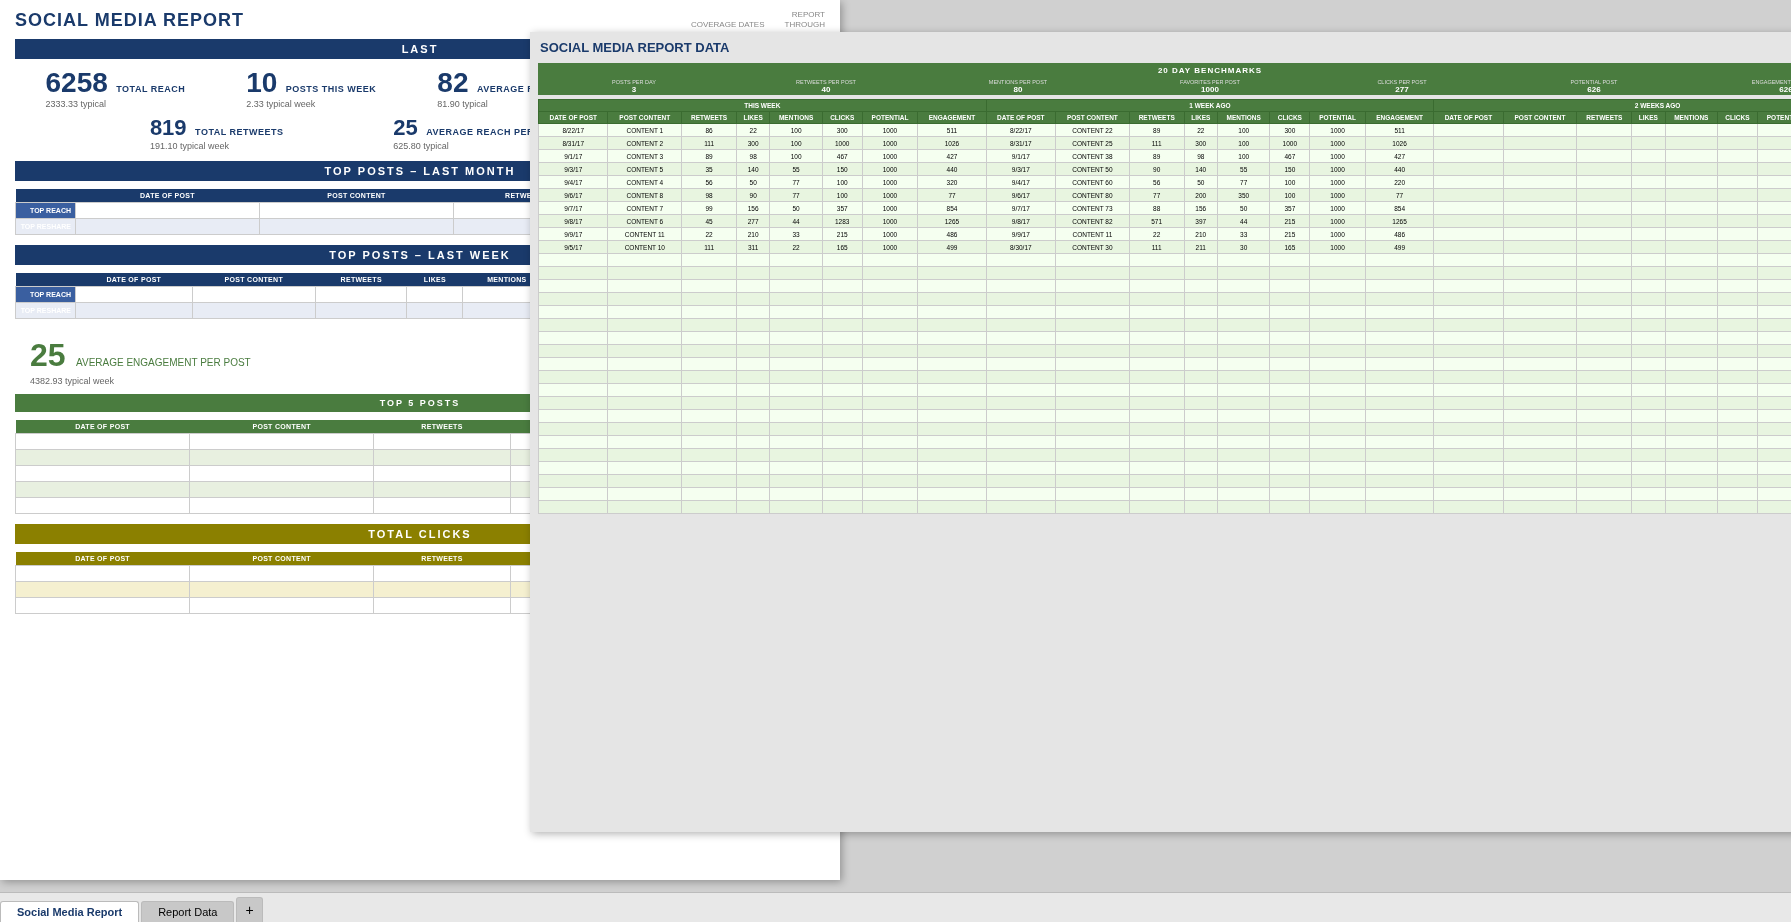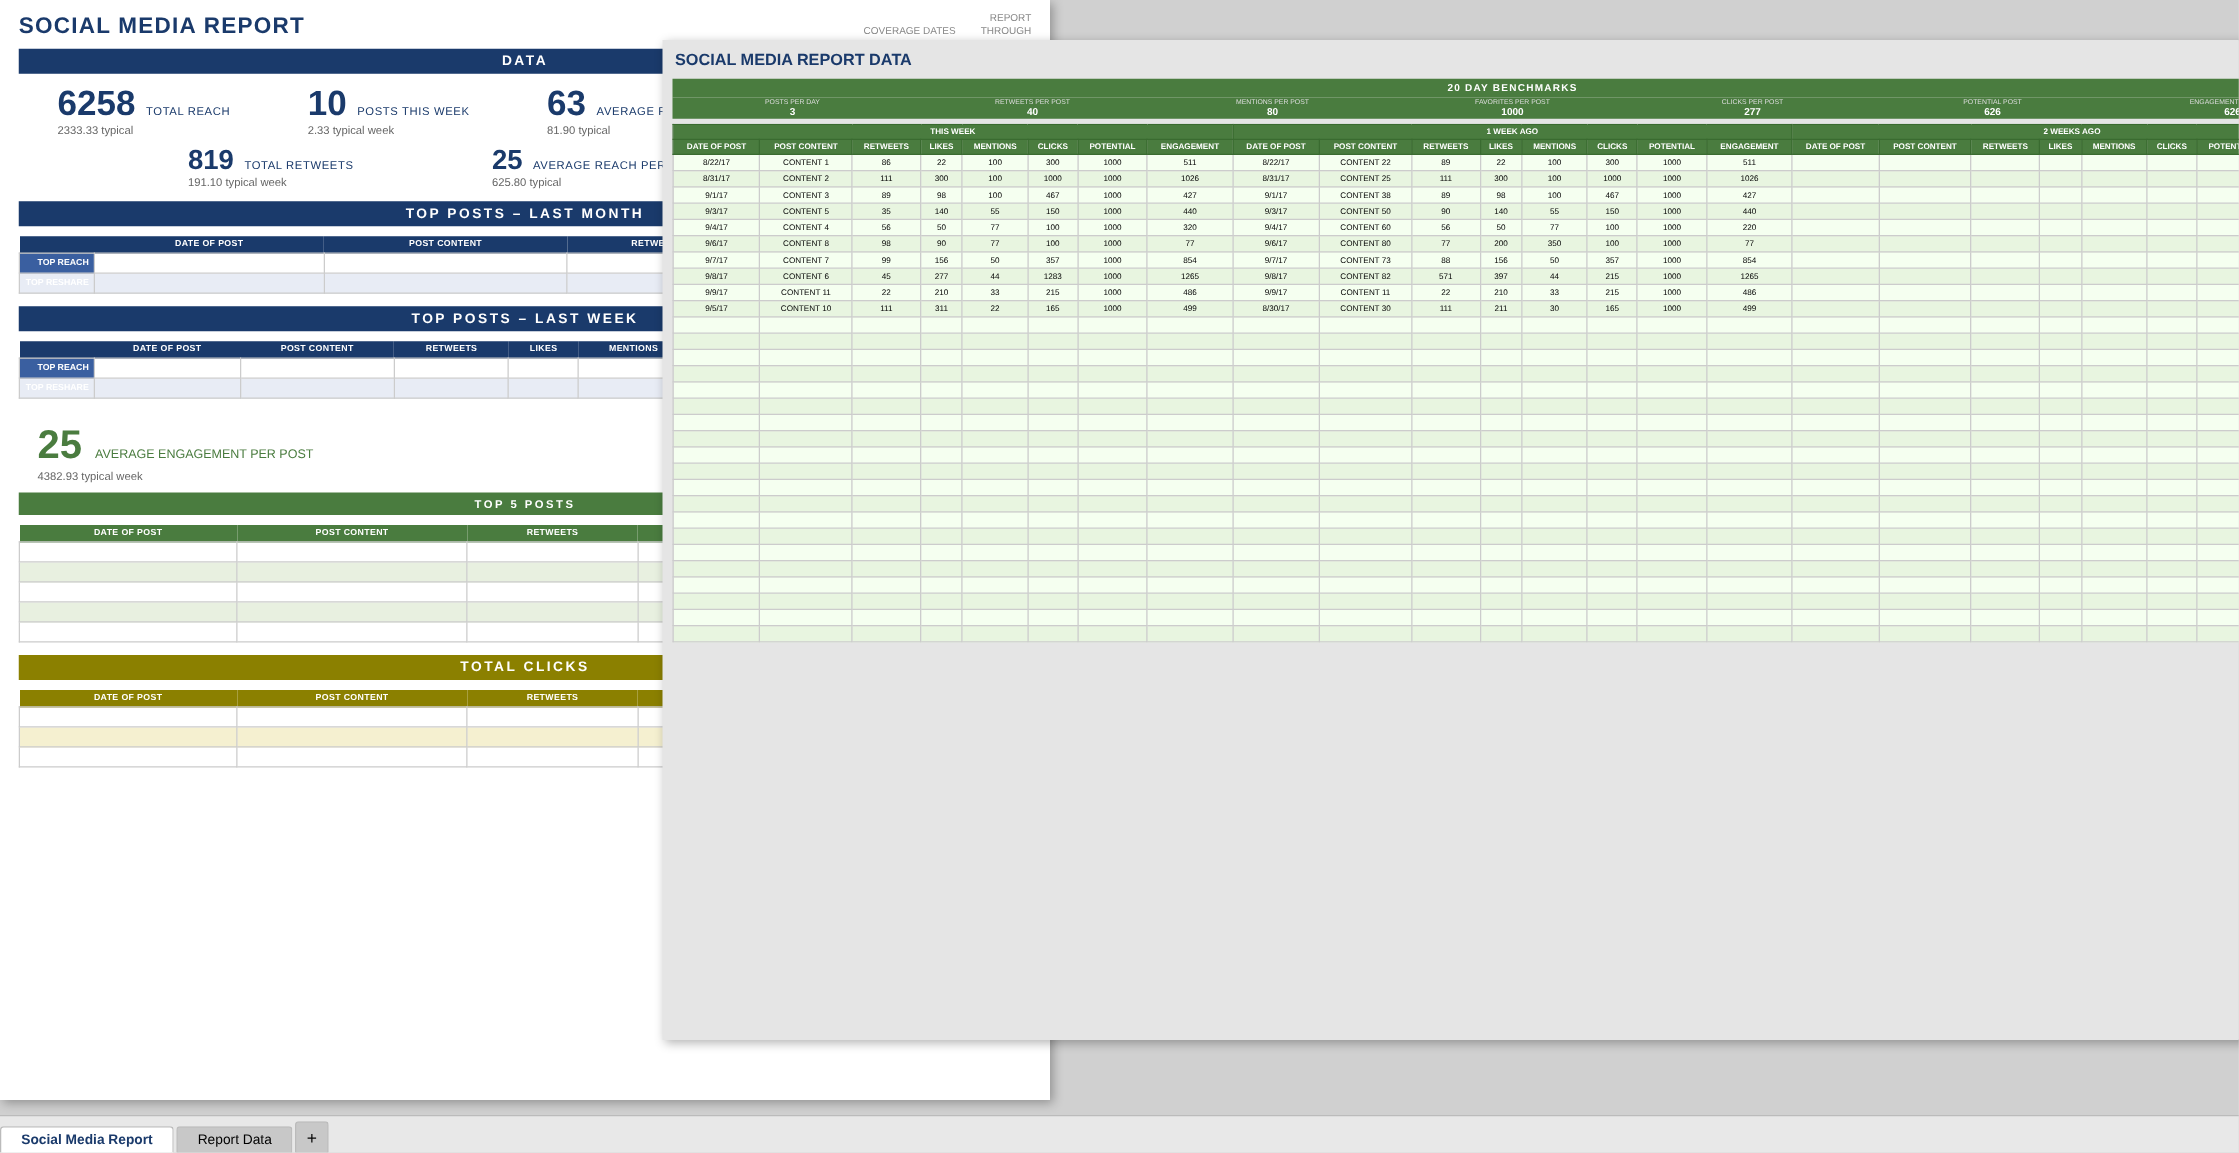--- a/index.html
+++ b/index.html
@@ -133,21 +133,21 @@
       text-align: left;
     }
     .stat-big {
       font-size: 28px;
       font-weight: bold;
       color: #1a3a6b;
       display: inline;
     }
     .stat-label {
       font-size: 9px;
-      font-weight: normal;
+      font-weight: bold;
       color: #1a3a6b;
       letter-spacing: 0.5px;
       margin-left: 4px;
     }
     .stat-typical {
       font-size: 9px;
       color: #666;
     }
 
     .reach-stats-row2 {
@@ -368,35 +368,35 @@
       <div class="report-meta">
         <div class="report-meta-label">REPORT</div>
         <div>
           <span class="report-meta-label">COVERAGE DATES</span>
           &nbsp;&nbsp;&nbsp;&nbsp;&nbsp;&nbsp;
           <span class="report-meta-label">THROUGH</span>
         </div>
       </div>
     </div>
 
-    <div class="section-header">DATA</div>
+    <div class="section-header">LAST</div>
 
     <div class="reach-stats">
       <div class="stat-block">
         <span class="stat-big">6258</span>
         <span class="stat-label">TOTAL REACH</span>
         <div class="stat-typical">2333.33  typical</div>
       </div>
       <div class="stat-block">
         <span class="stat-big">10</span>
         <span class="stat-label">POSTS THIS WEEK</span>
         <div class="stat-typical">2.33  typical week</div>
       </div>
       <div class="stat-block">
-        <span class="stat-big">63</span>
+        <span class="stat-big">82</span>
         <span class="stat-label">AVERAGE RETWEETS PER POST</span>
         <div class="stat-typical">81.90  typical</div>
       </div>
       <div class="stat-block">
         <span class="stat-big">1975</span>
         <span class="stat-label">LIKES</span>
         <div class="stat-typical">460.83  typical</div>
       </div>
     </div>
 

